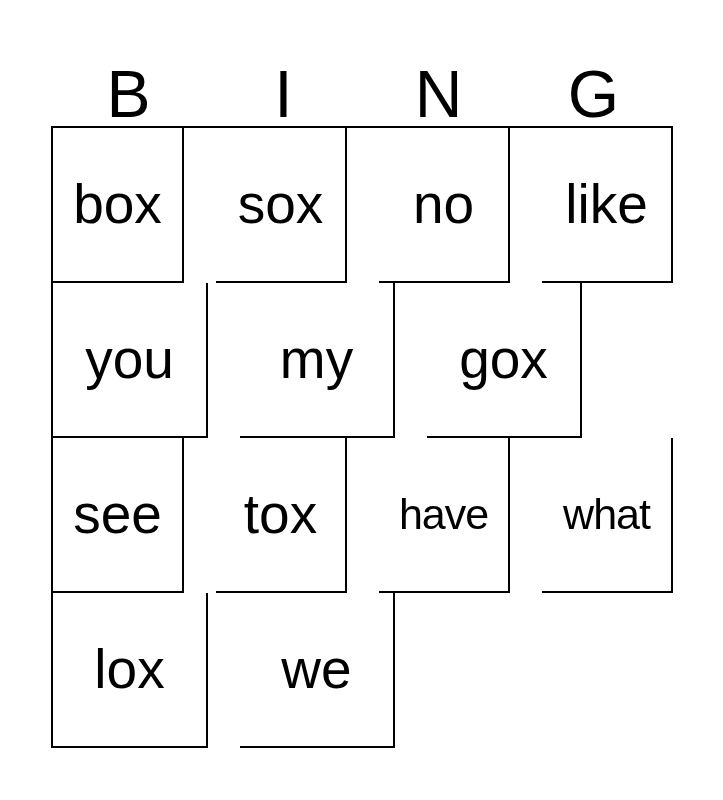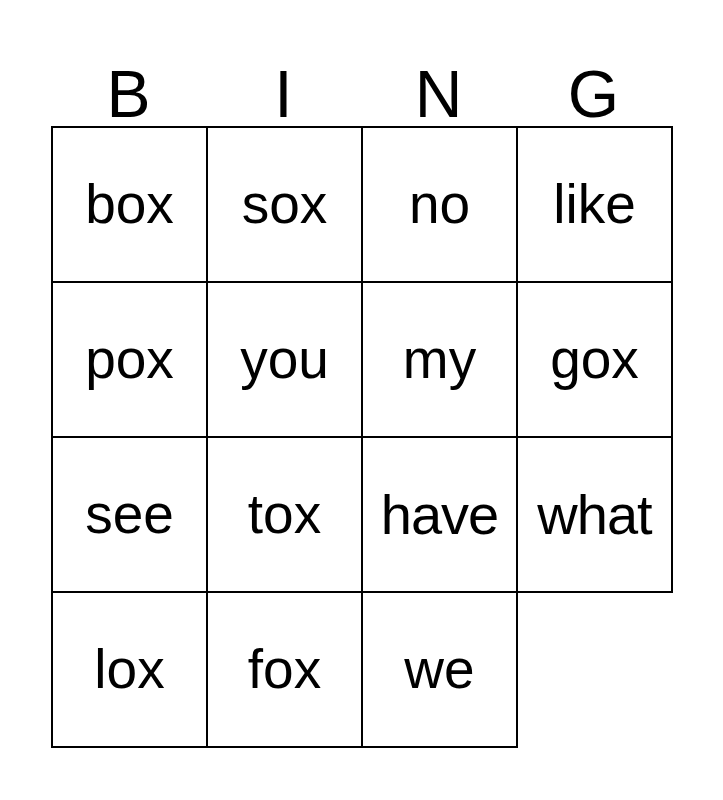--- a/index.html
+++ b/index.html
@@ -57,20 +57,21 @@
     top: 126px;
     width: 620px;
     height: 620px;
     border-top: 2px solid #000000;
     border-left: 2px solid #000000;
     box-sizing: content-box;
   }
   .grid-row {
     display: flex;
     height: 155px;
+    gap: 32px;
   }
   .grid-cell {
     width: 155px;
     height: 155px;
     box-sizing: border-box;
     border-right: 2px solid #000000;
     border-bottom: 2px solid #000000;
     display: flex;
     align-items: center;
     justify-content: center;
@@ -80,21 +81,21 @@
     font-size: 55px;
     font-weight: 400;
     line-height: 1;
     white-space: nowrap;
     color: #000000;
     display: block;
     transform-origin: center center;
   }
   
   .cell-word.long {
-    font-size: 56px;
+    font-size: 43px;
     letter-spacing: -1px;
   }
 </style>
 </head>
 <body>
 
 <div class="card">
 
   <div class="header-row">
     <div class="header-cell">
@@ -123,23 +124,20 @@
       <div class="grid-cell">
         <span class="cell-word">no</span>
       </div>
       <div class="grid-cell">
         <span class="cell-word">like</span>
       </div>
     </div>
 
     <div class="grid-row">
       <div class="grid-cell">
-        <span class="cell-word">pox</span>
-      </div>
-      <div class="grid-cell">
         <span class="cell-word">you</span>
       </div>
       <div class="grid-cell">
         <span class="cell-word">my</span>
       </div>
       <div class="grid-cell">
         <span class="cell-word">gox</span>
       </div>
     </div>
 
@@ -156,21 +154,18 @@
       <div class="grid-cell">
         <span class="cell-word long">what</span>
       </div>
     </div>
 
     <div class="grid-row">
       <div class="grid-cell">
         <span class="cell-word">lox</span>
       </div>
       <div class="grid-cell">
-        <span class="cell-word">fox</span>
-      </div>
-      <div class="grid-cell">
         <span class="cell-word">we</span>
       </div>
     </div>
 
   </div>
 </div>
 
 </body></html>

